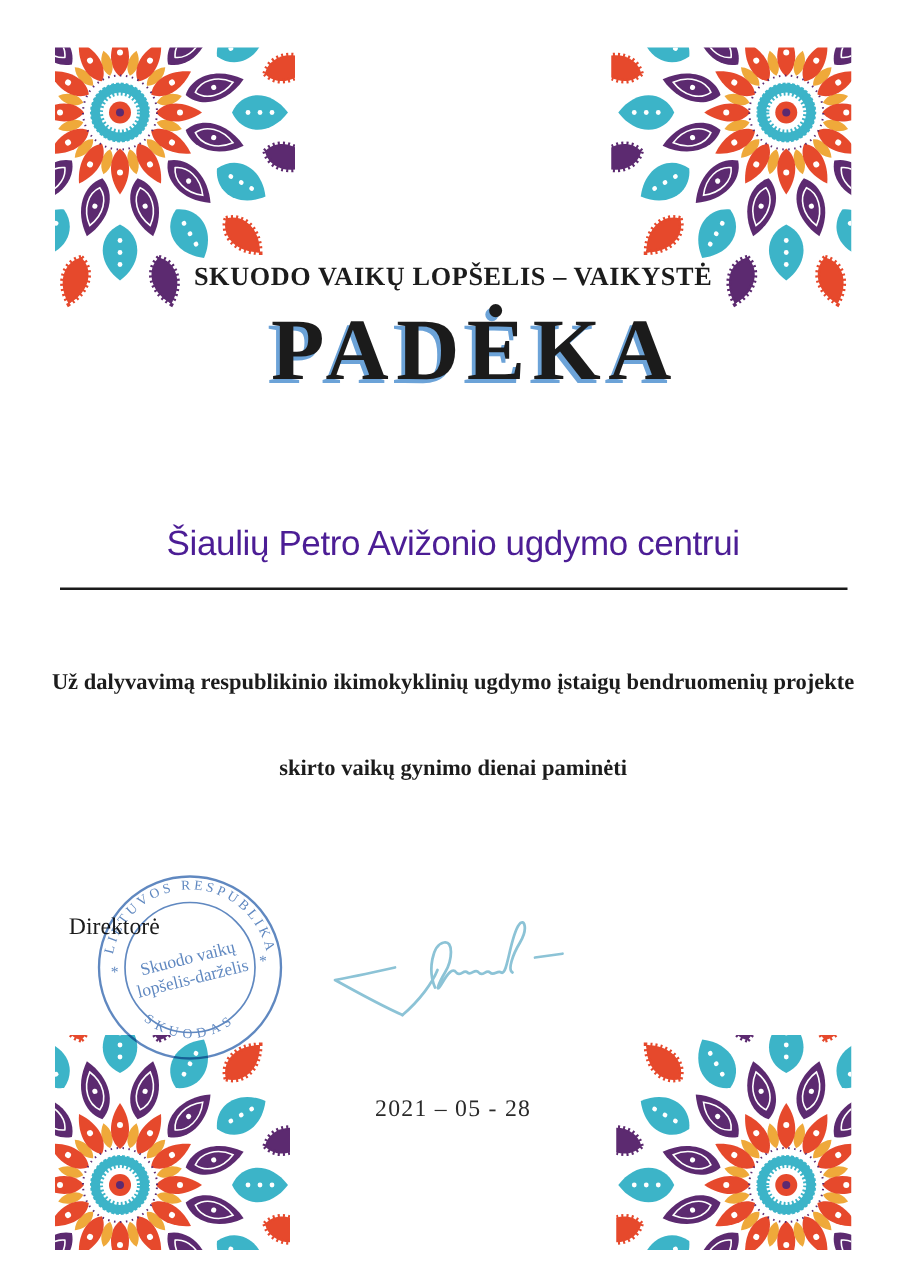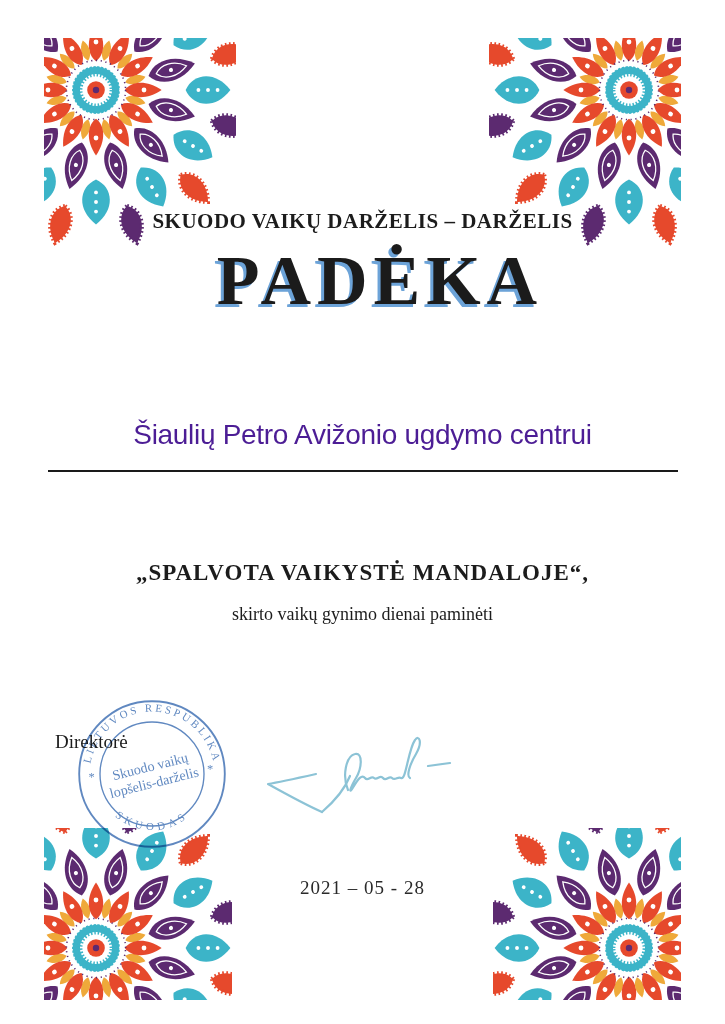--- a/index.html
+++ b/index.html
@@ -50,21 +50,21 @@
   .body-line1{
     position:absolute;top:535px;left:0;right:0;
     text-align:center;font-size:18px;font-weight:bold;
   }
   .project-line{
     position:absolute;top:560px;left:0;right:0;
     text-align:center;font-size:23px;font-weight:bold;letter-spacing:1px;
   }
   .body-line2{
     position:absolute;top:604px;left:0;right:0;
-    text-align:center;font-size:18px;font-weight:normal;
+    text-align:center;font-size:18px;font-weight:bold;
   }
   .signer-role{
     position:absolute;top:731px;left:55px;
     font-size:19px;
   }
   .signer-name{
     position:absolute;top:755px;right:34px;
     font-size:19px;
   }
   .date-line{
@@ -149,27 +149,27 @@
     <svg class="mandala-svg" viewBox="-200 -200 400 400">
         <use href="#mandala"></use>
       </svg>
   </div>
   <div class="corner br">
     <svg class="mandala-svg" viewBox="-200 -200 400 400">
         <use href="#mandala"></use>
       </svg>
   </div>
 
-  <div class="org-line">SKUODO VAIKŲ DARŽELIS – DARŽELIS</div>
+  <div class="org-line">SKUODO VAIKŲ LOPŠELIS – VAIKYSTĖ</div>
   <div class="big-title">PADĖKA</div>
 
   <div class="recipient">Šiaulių Petro Avižonio ugdymo centrui</div>
   <div class="recipient-rule"></div>
 
-  <div class="project-line">„SPALVOTA VAIKYSTĖ MANDALOJE“,</div>
+  <div class="body-line1">Už dalyvavimą respublikinio ikimokyklinių ugdymo įstaigų bendruomenių projekte</div>
   <div class="body-line2">skirto vaikų gynimo dienai paminėti</div>
 
   <div class="signer-role">Direktorė</div>
 
   <svg class="stamp-svg" viewBox="0 0 150 150">
     <g fill="none" stroke="#4a78b8">
       <circle cx="75" cy="75" r="70" stroke-width="1.8"></circle>
       <circle cx="75" cy="75" r="50" stroke-width="1.3"></circle>
     </g>
     <defs>

